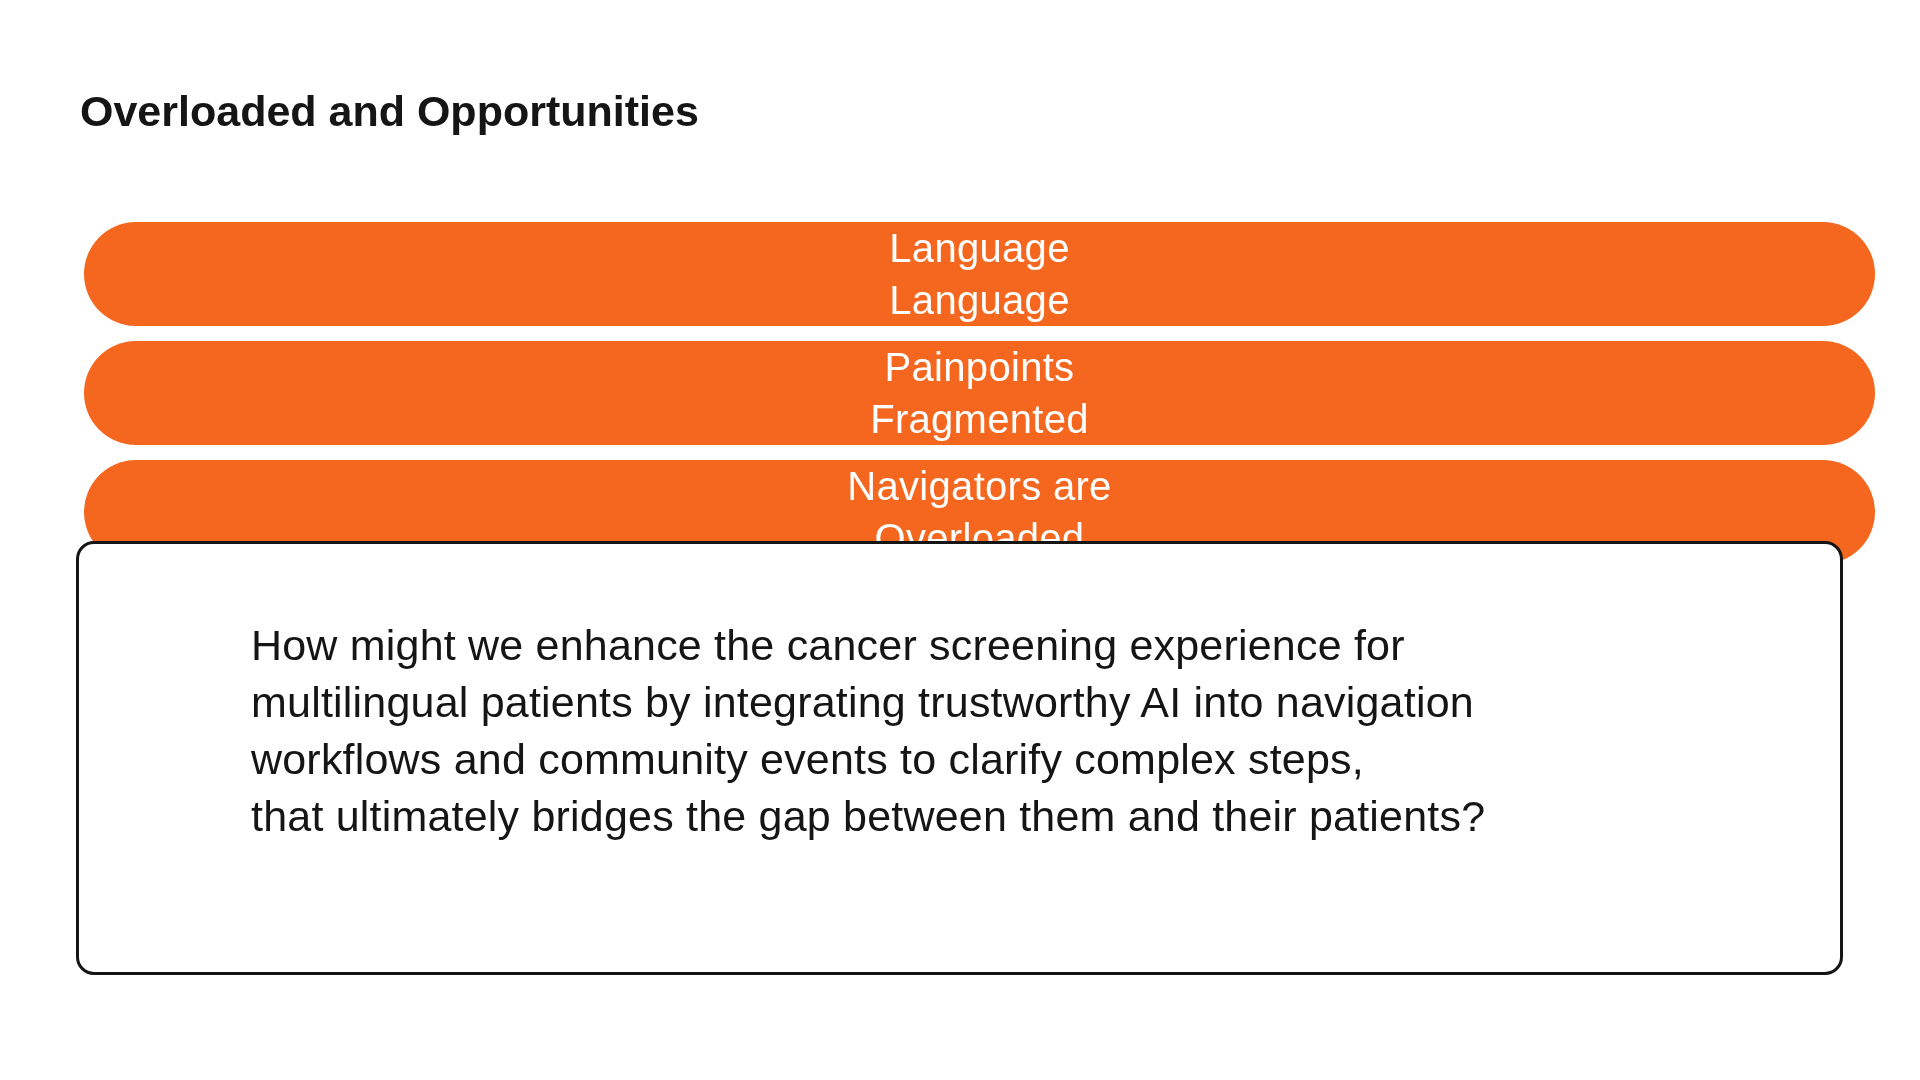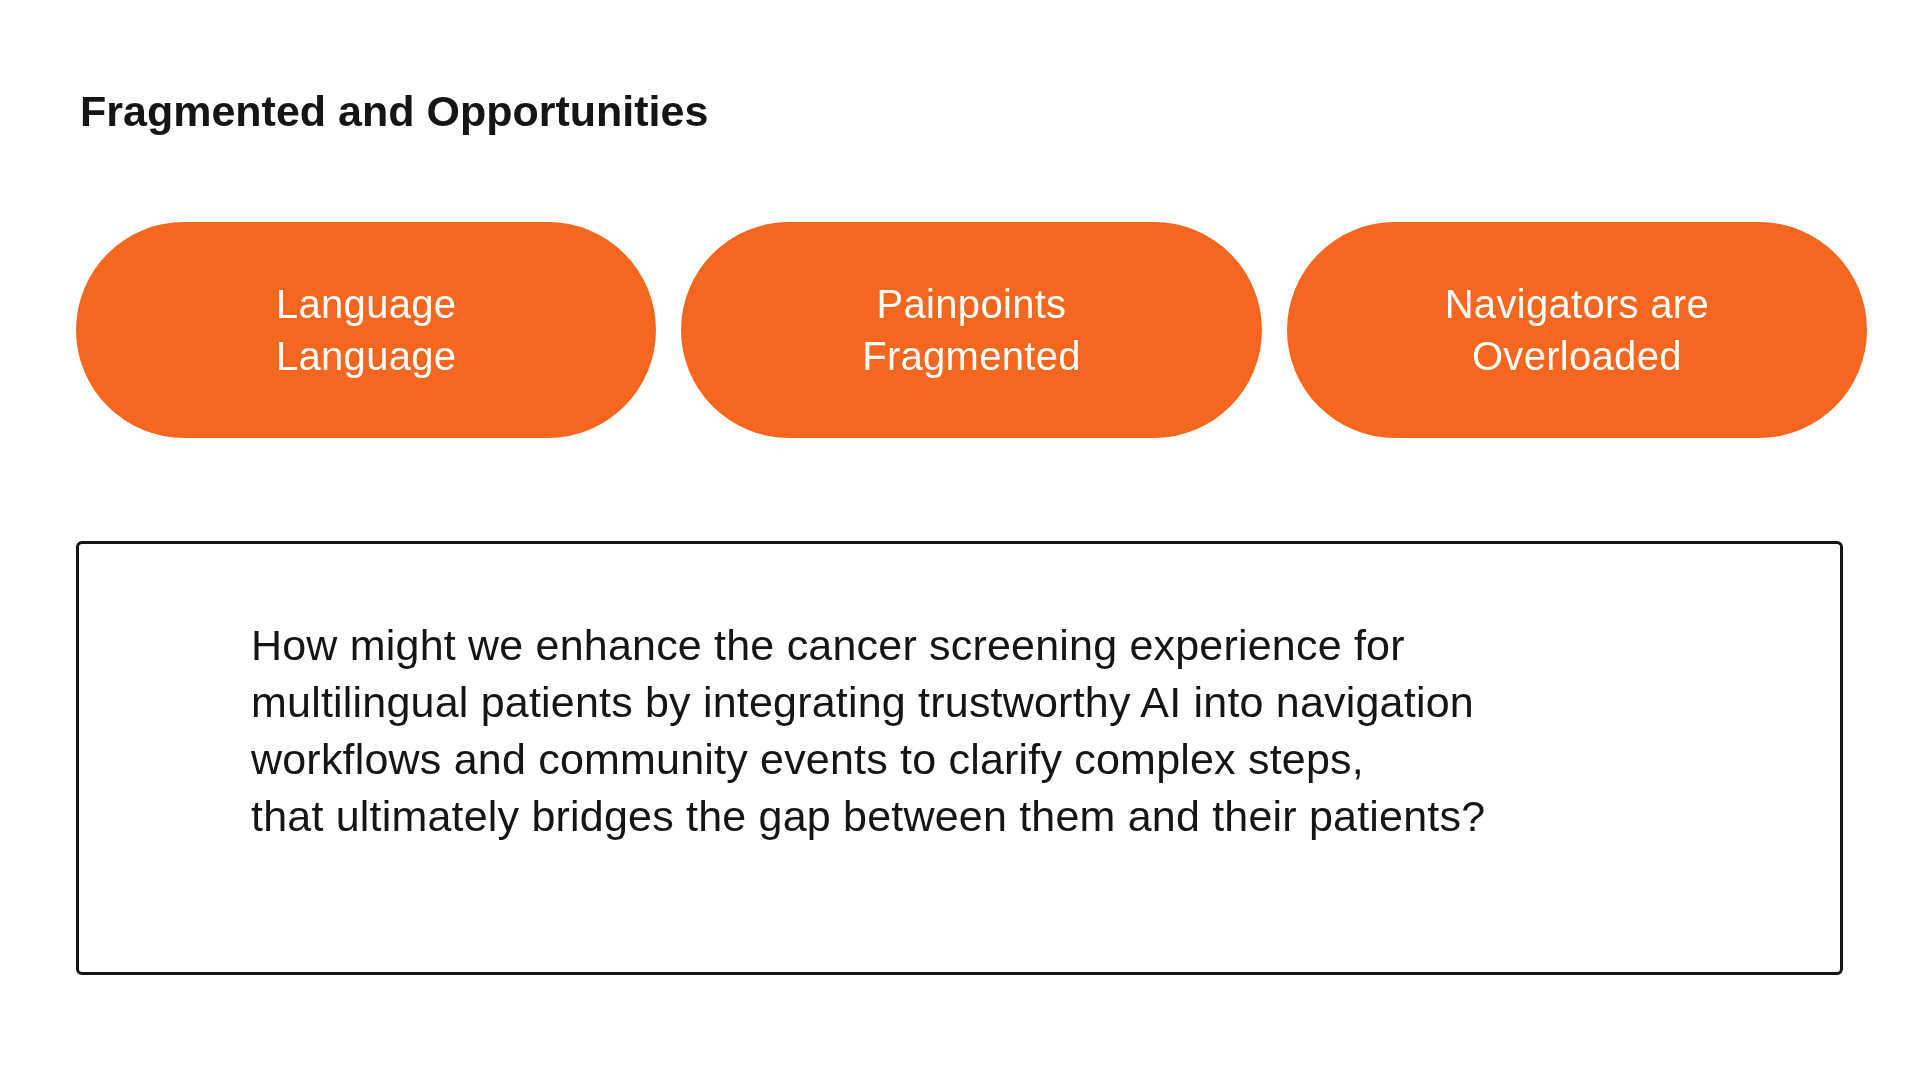--- a/index.html
+++ b/index.html
@@ -20,26 +20,27 @@
     left: 80px;
     top: 88px;
     margin: 0;
     font-size: 43px;
     line-height: 1.1;
     font-weight: 700;
     color: #151515;
   }
   .pills-row {
     position: absolute;
-    left: 76px;
+    left: 84px;
     top: 222px;
     width: 1791px;
     height: 216px;
     display: flex;
-    gap: 25px;
+    gap: 15px;
+    flex-direction: column;
   }
   .pill {
     flex: 1 1 0;
     background: var(--pill-orange, #f5671f);
     border-radius: 108px;
     display: flex;
     align-items: center;
     justify-content: center;
   }
   .pill-label {
@@ -52,42 +53,42 @@
   }
   .pill-line { display: block; }
   .hmw-box {
     position: absolute;
     left: 76px;
     top: 541px;
     width: 1767px;
     height: 434px;
     box-sizing: border-box;
     border: 3px solid #151515;
-    border-radius: 6px;
+    border-radius: 18px;
     background: #ffffff;
   }
   .hmw-text {
     position: absolute;
     left: 172px;
     top: 73px;
     margin: 0;
     font-size: 43px;
     line-height: 57px;
     font-weight: 400;
     color: #151515;
     letter-spacing: 0.2px;
   }
   .hmw-line { display: block; }
 </style>
 </head>
 <body>
 
 <div class="page">
 
-  <h1 class="slide-title">Fragmented and Opportunities</h1>
+  <h1 class="slide-title">Overloaded and Opportunities</h1>
 
   <div class="pills-row">
 
     <div class="pill">
       <div class="pill-label">
         <span class="pill-line">Language</span>
         <span class="pill-line">Language</span>
       </div>
     </div>
 

